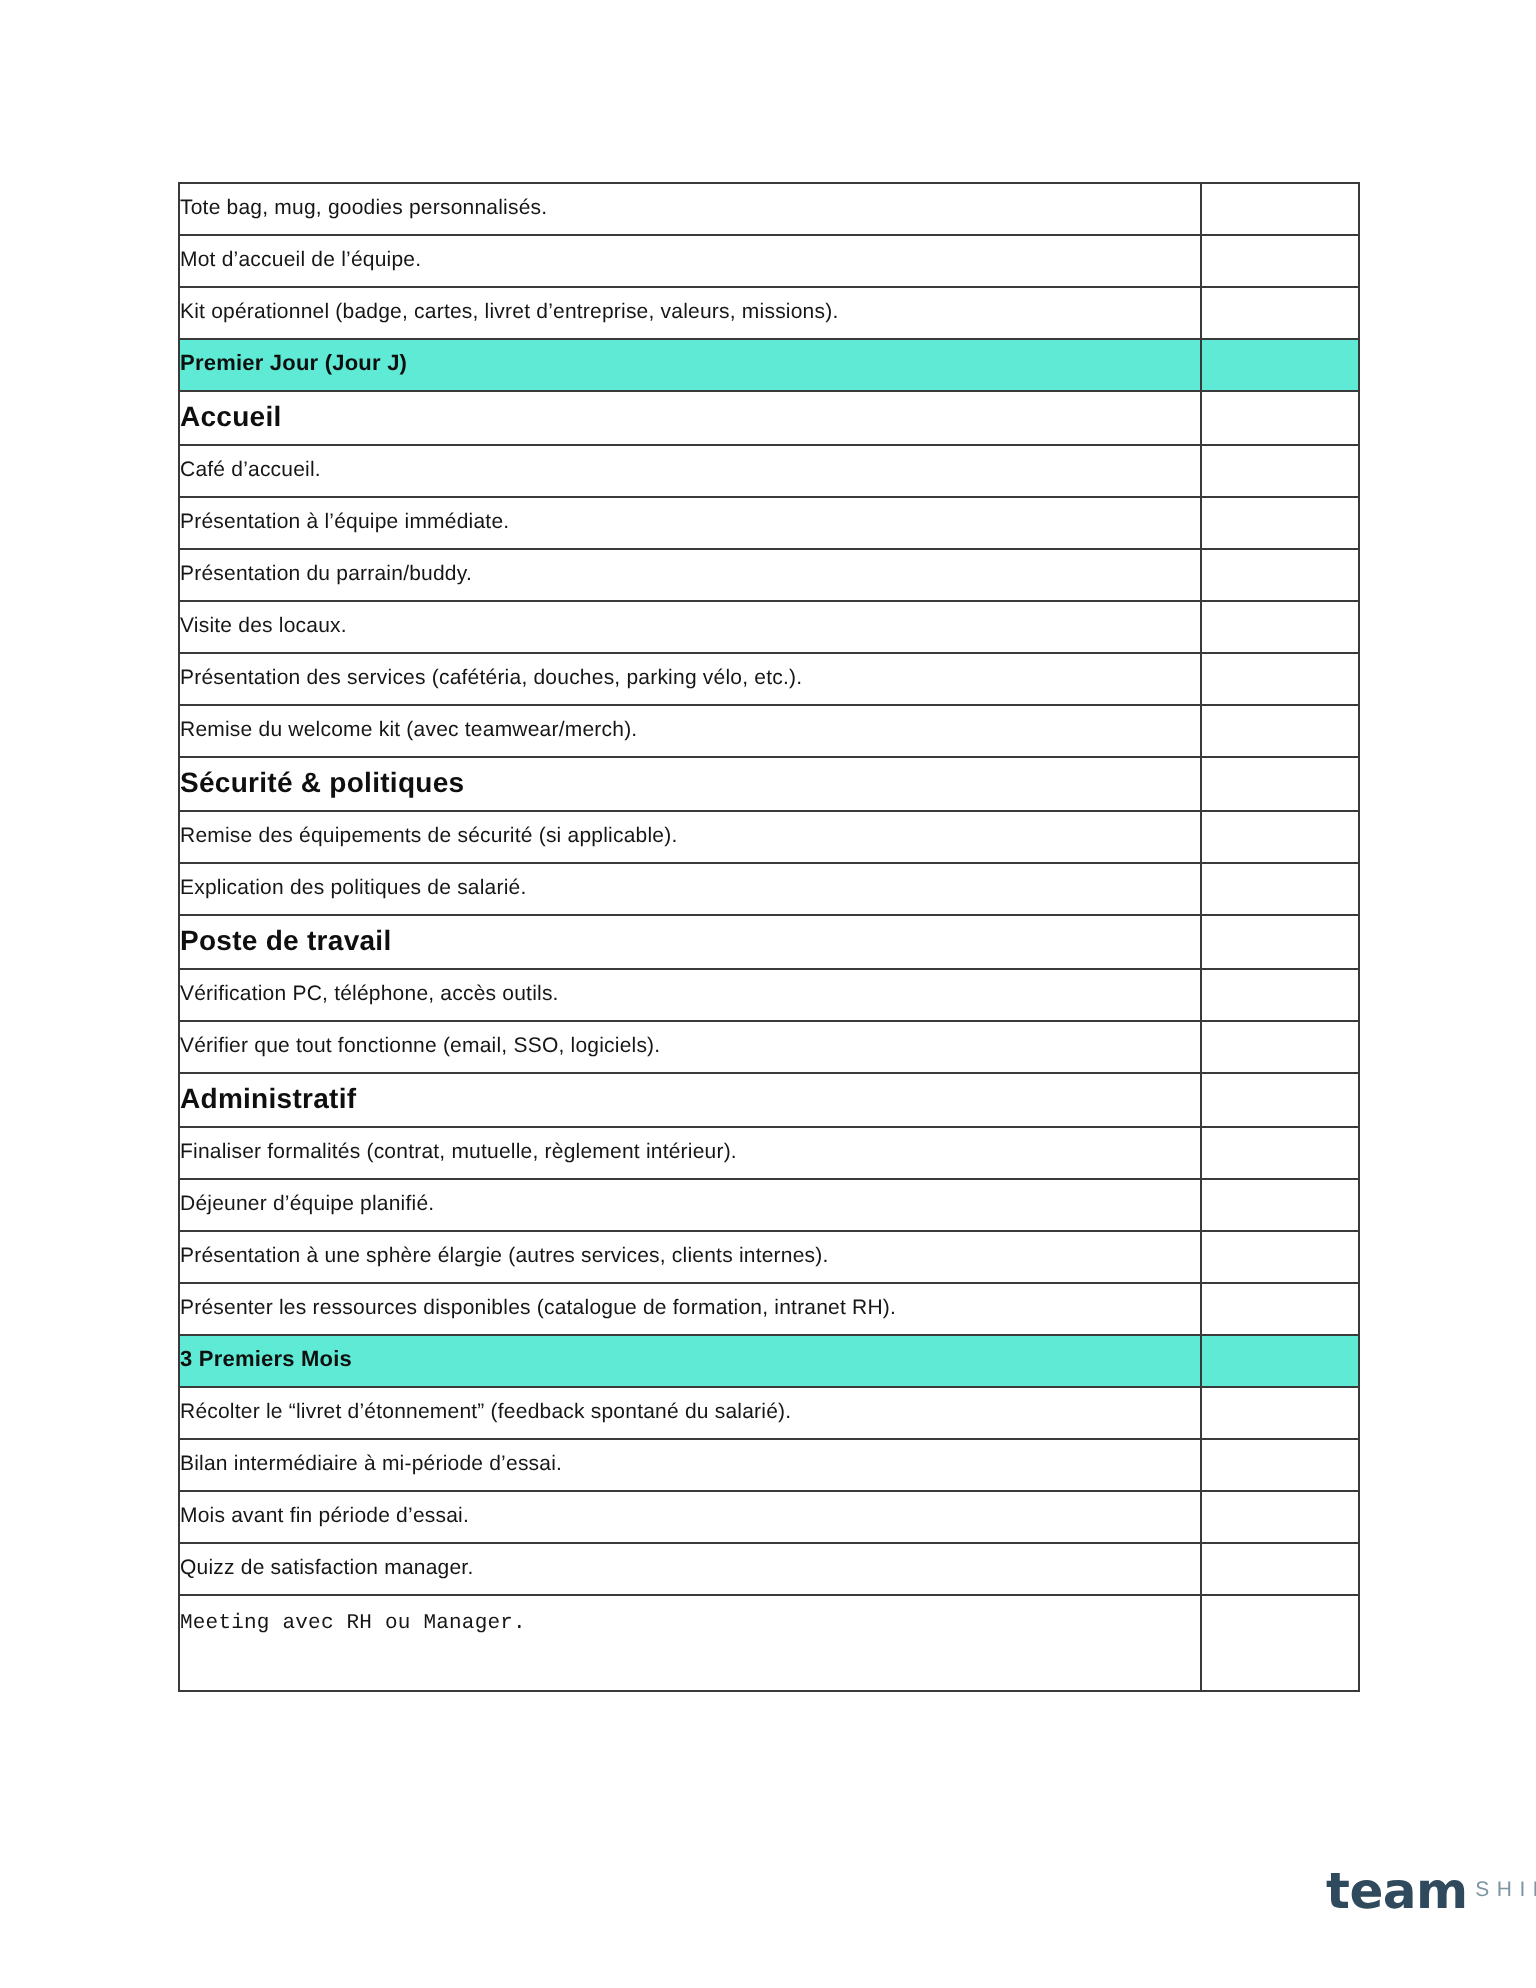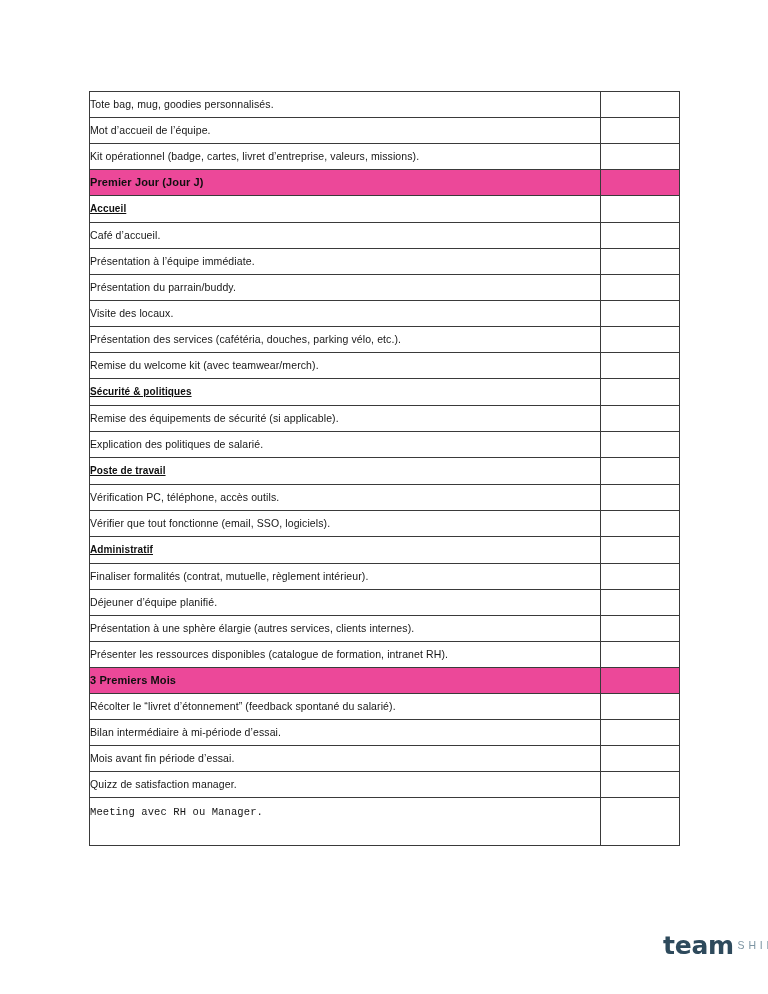--- a/index.html
+++ b/index.html
@@ -46,35 +46,34 @@
     font-size: 10.5px;
     line-height: 1.25;
     color: #161616;
     letter-spacing: 0.01em;
   }
   tr.row-normal td { height: 25px; margin-left: 34px; }
   tr.row-tall td   { height: 39px; vertical-align: top; font-family: Liberation Mono, monospace; }
   tr.row-tall .cell-task { padding-top: 8px; }
 
   tr.row-section td {
-    background: #ec4899;
+    background: #5eead4;
     height: 25px;
   }
   tr.row-section .cell-task {
     font-weight: bold;
     font-size: 11px;
     color: #0f0f0f;
   }
 
   tr.row-subhead td { height: 26px; }
   tr.row-subhead .cell-task {
     font-weight: bold;
-    font-size: 10px;
+    font-size: 14px;
     color: #0f0f0f;
-    text-decoration: underline;
   }
 
   .cell-check { background: transparent; }
 
   
   .brand-logo {
     position: absolute;
     left: 663px;
     top: 905px;
     width: 92px;

